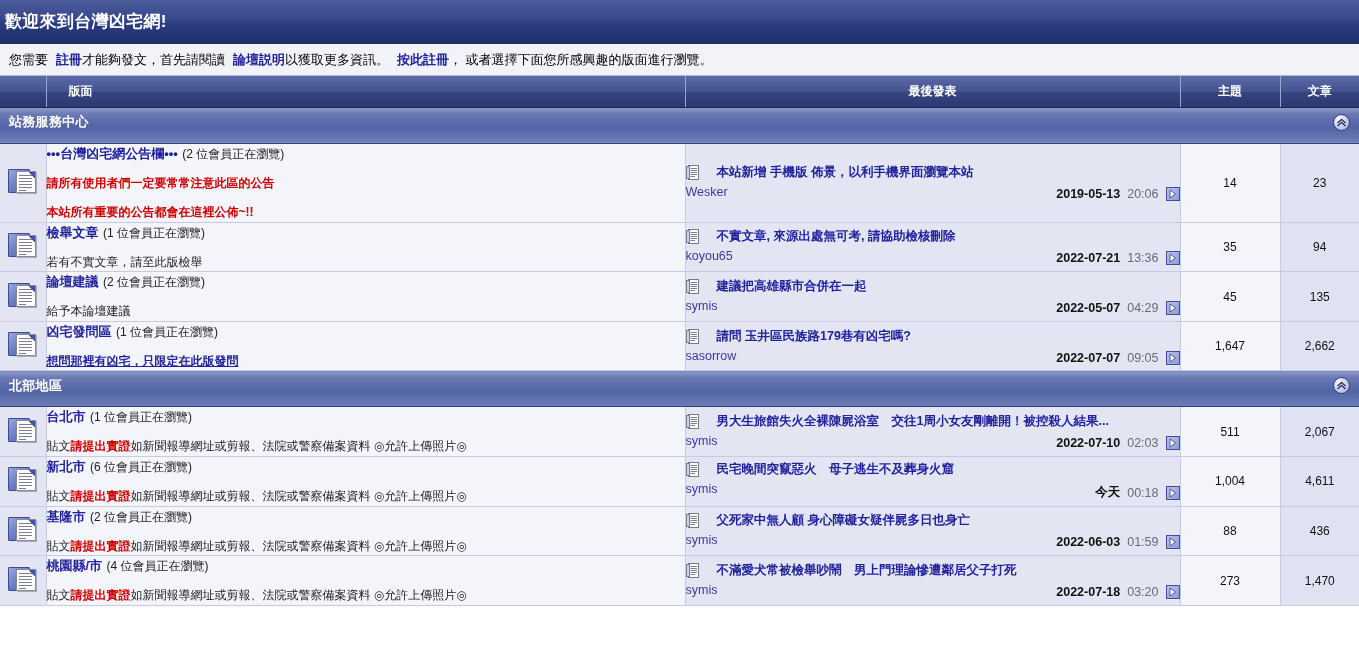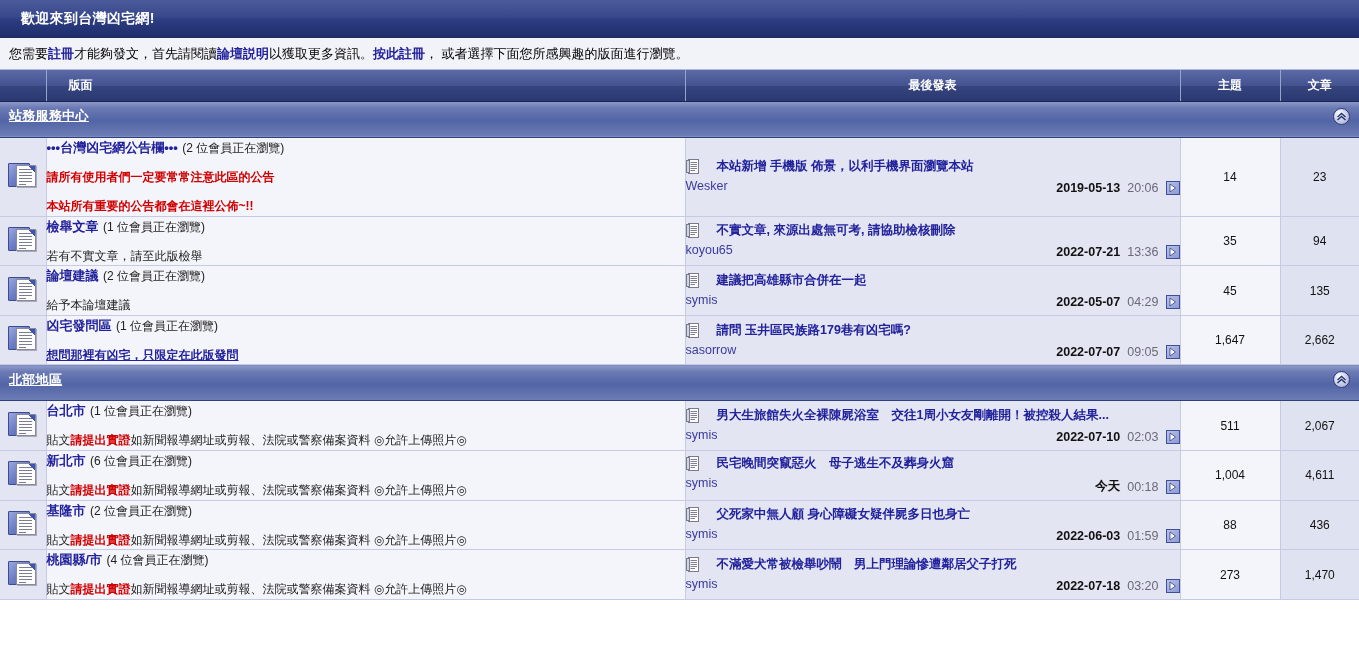--- a/index.html
+++ b/index.html
@@ -10,44 +10,44 @@
   }
   .page {
     width: 1359px; height: 654px;
     overflow: hidden;
     position: relative;
     background: #ffffff;
   }
 
   
   .welcome-bar {
-    height: 38px;
+    height: 44px;
     background: linear-gradient(to bottom, #4a5a9a 0%, #38488c 45%, #2c3c80 55%, #1f2d6b 100%);
     border-bottom: 1px solid #202a5c;
     color: #ffffff;
-    font-size: 14px;
+    font-size: 17px;
     font-weight: bold;
     display: flex;
     align-items: center;
-    padding-left: 21px;
+    padding-left: 5px;
     letter-spacing: .3px;
   }
 
   
   .notice-bar {
     height: 32px;
     background: #f2f2f9;
     border-bottom: 1px solid #b5b8d4;
     display: flex;
     align-items: center;
     padding-left: 9px;
     font-size: 13px;
     color: #000000;
   }
-  .notice-bar a { text-decoration: none; }
+  .notice-bar a { text-decoration: none; margin-left: 8px; }
   .lnk-blue { color: #22229c; font-weight: bold; }
   .lnk-reg  { color: #22229c; font-weight: bold; }
 
   
   .ftable { width: 100%; border-collapse: collapse; table-layout: fixed; }
   .ftable col.c-icon  { width: 46px; }
   .ftable col.c-forum { width: 639px; }
   .ftable col.c-last  { width: 495px; }
   .ftable col.c-topic { width: 100px; }
   .ftable col.c-post  { width: 79px; }
@@ -73,21 +73,20 @@
     padding: 0;
     background: linear-gradient(to bottom, #8e9ac8 0%, #6b7ab4 18%, #5264a5 55%, #6e7db6 100%);
     border-bottom: 1px solid #30407f;
     border-top: 1px solid #8f9ccd;
     color: #ffffff;
   }
   .cat-inner {
     display: flex; align-items: center; justify-content: space-between;
     padding: 0 9px 6px 9px;
     height: 35px;
-    text-decoration: underline;
   }
   .cat-title { font-size: 13px; font-weight: bold; letter-spacing: .3px; }
 
   .collapse-btn {
     width: 17px; height: 17px; border-radius: 50%;
     background: radial-gradient(circle at 35% 30%, #ffffff 0%, #d3d8ee 40%, #9aa6d4 100%);
     border: 1px solid #2b3874;
     display: flex; align-items: center; justify-content: center;
     position: relative;
     cursor: pointer;

